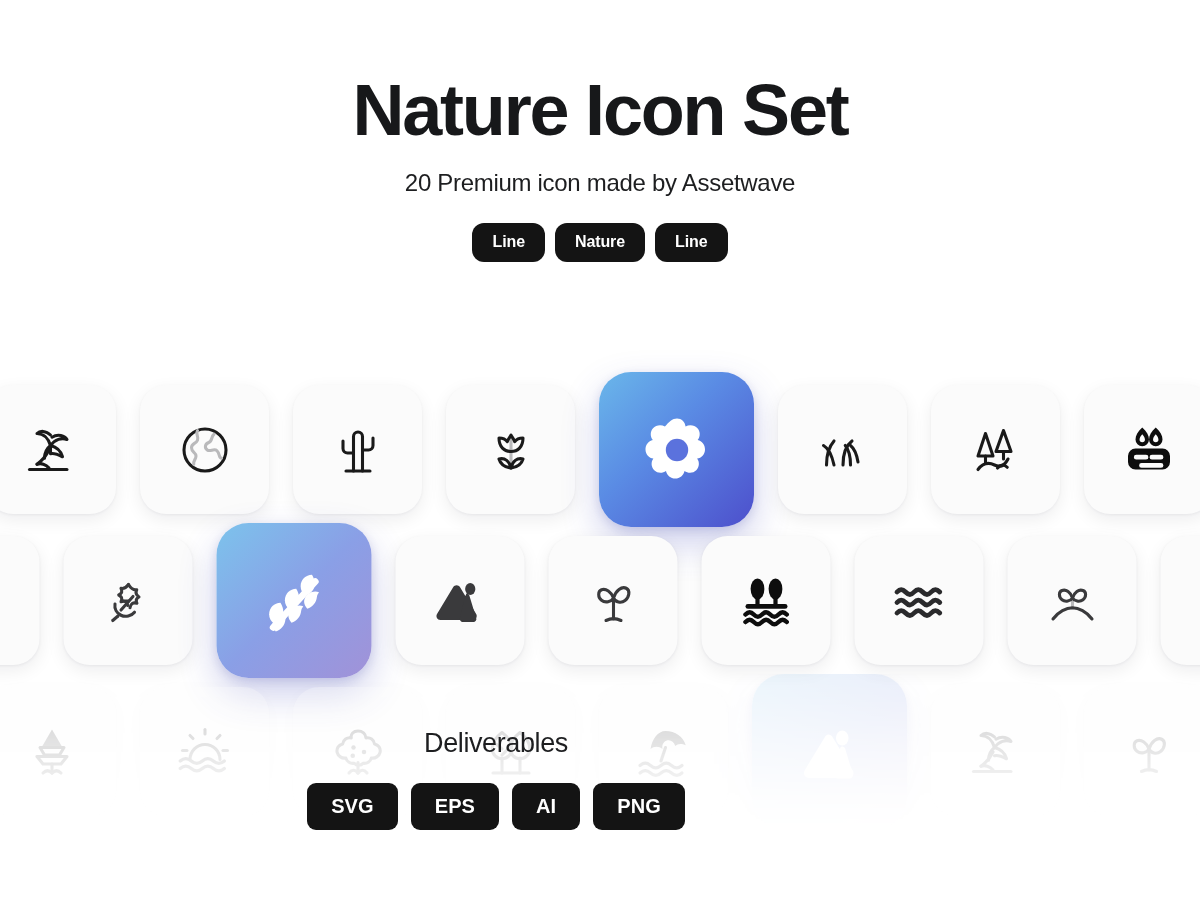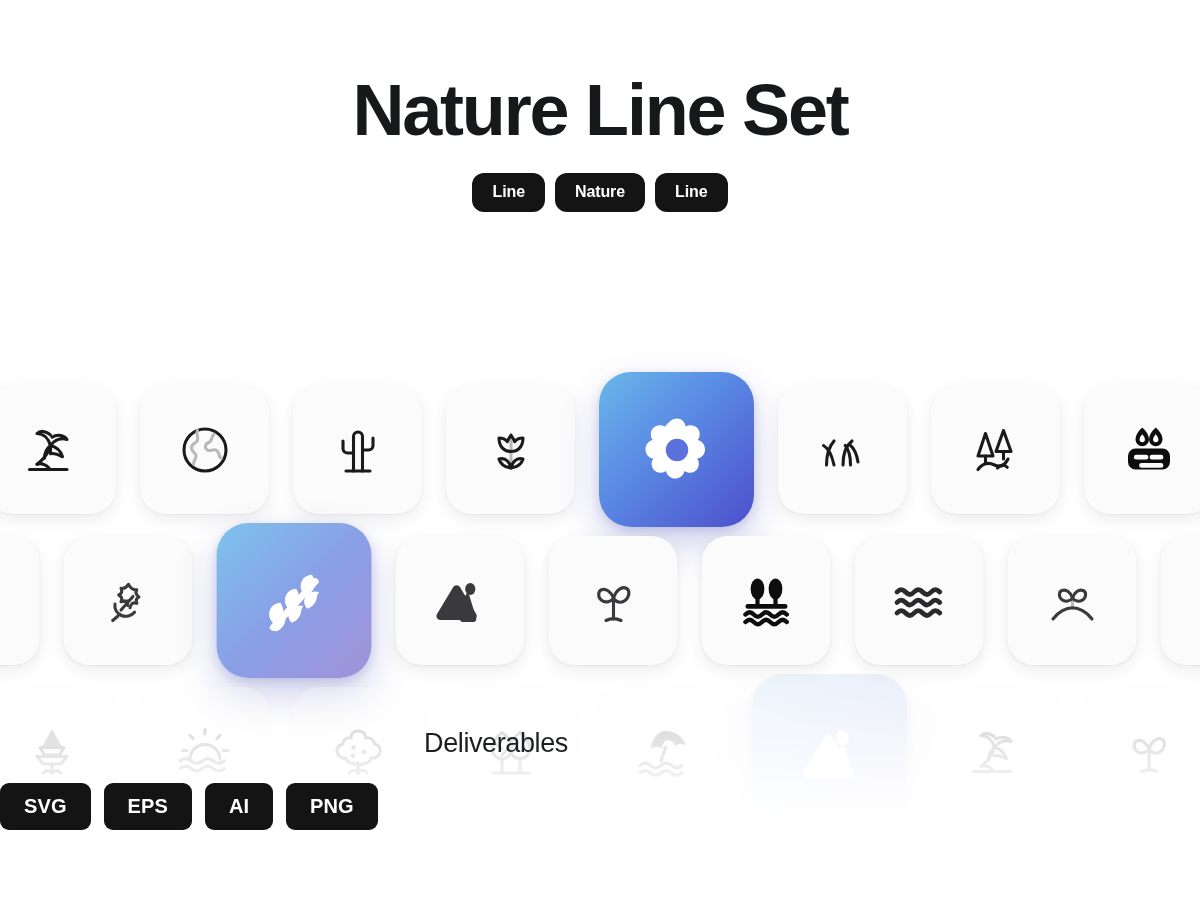--- a/index.html
+++ b/index.html
@@ -145,21 +145,21 @@
   }
 
   .deliverables-label {
     font-size: 27px;
     color: #1d1e20;
     letter-spacing: -0.4px;
   }
 
   .deliv-pill-row {
     display: flex;
-    justify-content: flex-start;
+    justify-content: center;
     align-items: center;
     gap: 13px;
     margin-top: 24px;
   }
 
   .deliv-pill {
     background: #141414;
     color: #ffffff;
     border-radius: 9px;
     font-size: 20px;
@@ -168,21 +168,22 @@
     padding: 13px 24px 14px;
     line-height: 1;
   }
 </style>
 </head>
 <body>
 
 <div class="page">
 
   <div class="header">
-    <div class="title">Nature Line Set</div>
+    <div class="title">Nature Icon Set</div>
+    <div class="subtitle">20 Premium icon made by Assetwave</div>
 
     <div class="pill-row">
       <div class="pill">Line</div>
       <div class="pill">Nature</div>
       <div class="pill">Line</div>
     </div>
   </div>
 
   <div class="rows">
 

